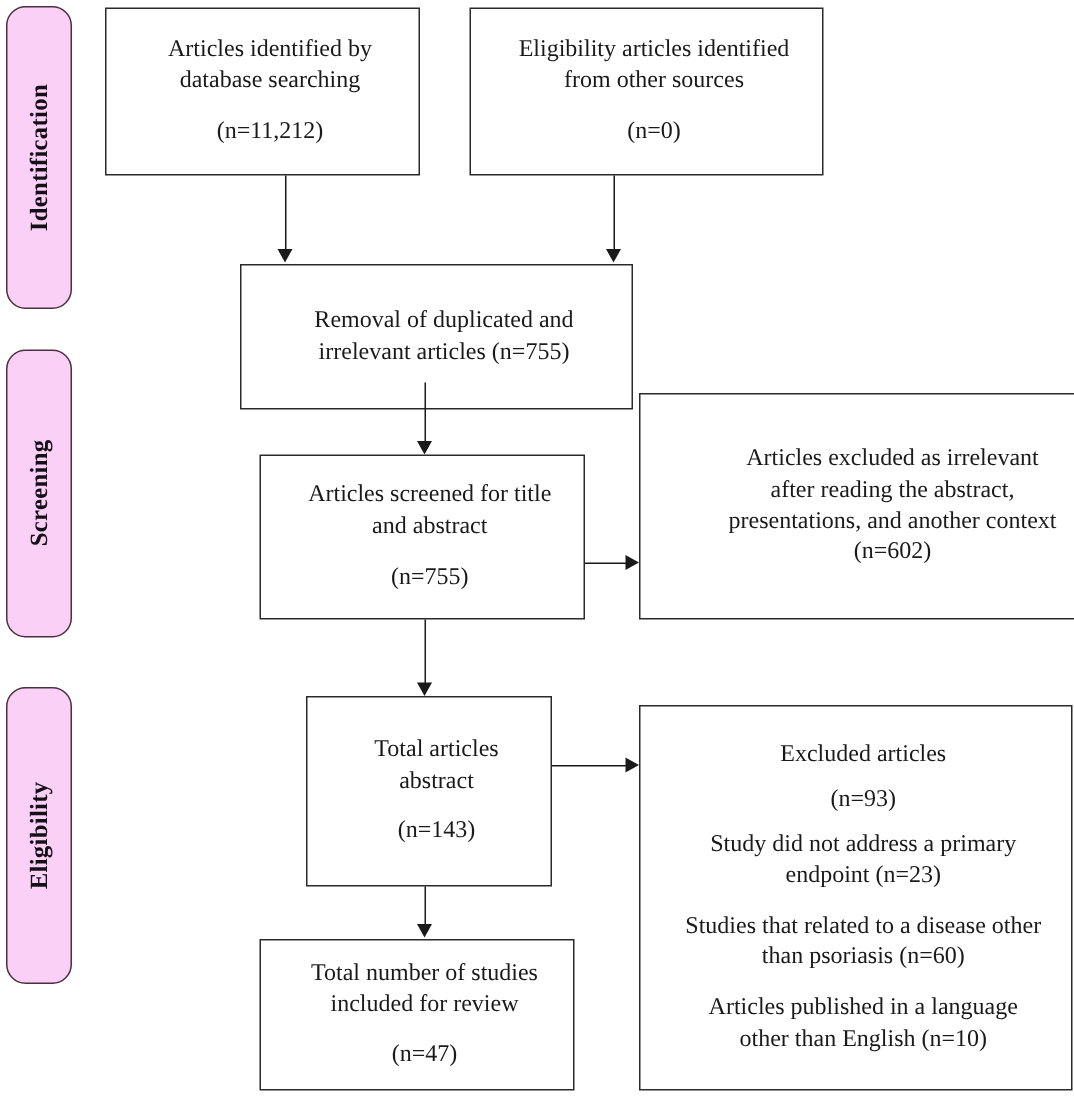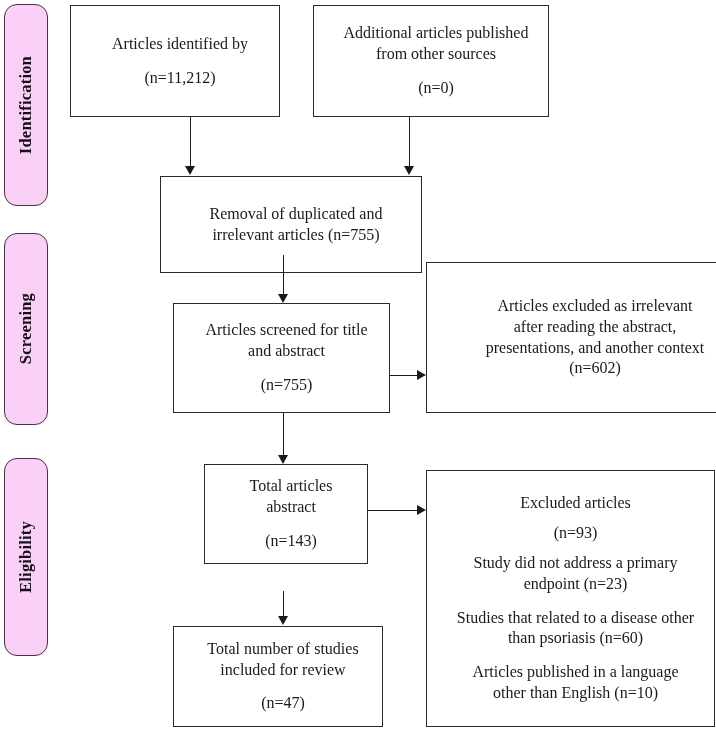--- a/index.html
+++ b/index.html
@@ -108,26 +108,27 @@
   <div class="stage" style="left:4px; top:233px; width:44px; height:192px;">
     <span class="stage-label">Screening</span>
   </div>
 
   <div class="stage" style="left:4px; top:458px; width:44px; height:198px;">
     <span class="stage-label">Eligibility</span>
   </div>
 
   <div class="box" style="left:70px; top:5px; width:210px; height:112px;">
     <span class="ln">Articles identified by</span>
+    <span class="ln">database searching</span>
     <span class="gap"></span>
     <span class="ln">(n=11,212)</span>
   </div>
 
   <div class="box" style="left:313px; top:5px; width:236px; height:112px;">
-    <span class="ln">Additional articles published</span>
+    <span class="ln">Eligibility articles identified</span>
     <span class="ln">from other sources</span>
     <span class="gap"></span>
     <span class="ln">(n=0)</span>
   </div>
 
   <div class="vline" style="left:190px; top:117px; height:52px;"></div>
   <div class="arrow-down" style="left:185px; top:166px;"></div>
 
   <div class="vline" style="left:409px; top:117px; height:52px;"></div>
   <div class="arrow-down" style="left:404px; top:166px;"></div>
@@ -153,21 +154,21 @@
     <span class="ln">presentations, and another context</span>
     <span class="ln">(n=602)</span>
   </div>
 
   <div class="hline" style="left:390px; top:375px; width:30px;"></div>
   <div class="arrow-right" style="left:417px; top:370px;"></div>
 
   <div class="vline" style="left:283px; top:413px; height:45px;"></div>
   <div class="arrow-down" style="left:278px; top:455px;"></div>
 
-  <div class="box" style="left:204px; top:464px; width:164px; height:100px;">
+  <div class="box" style="left:204px; top:464px; width:164px; height:127px;">
     <span class="ln">Total articles</span>
     <span class="ln">abstract</span>
     <span class="gap"></span>
     <span class="ln">(n=143)</span>
   </div>
 
   <div class="box" style="left:426px; top:470px; width:289px; height:257px;">
     <span class="ln">Excluded articles</span>
     <span class="gap-sm"></span>
     <span class="ln">(n=93)</span>

